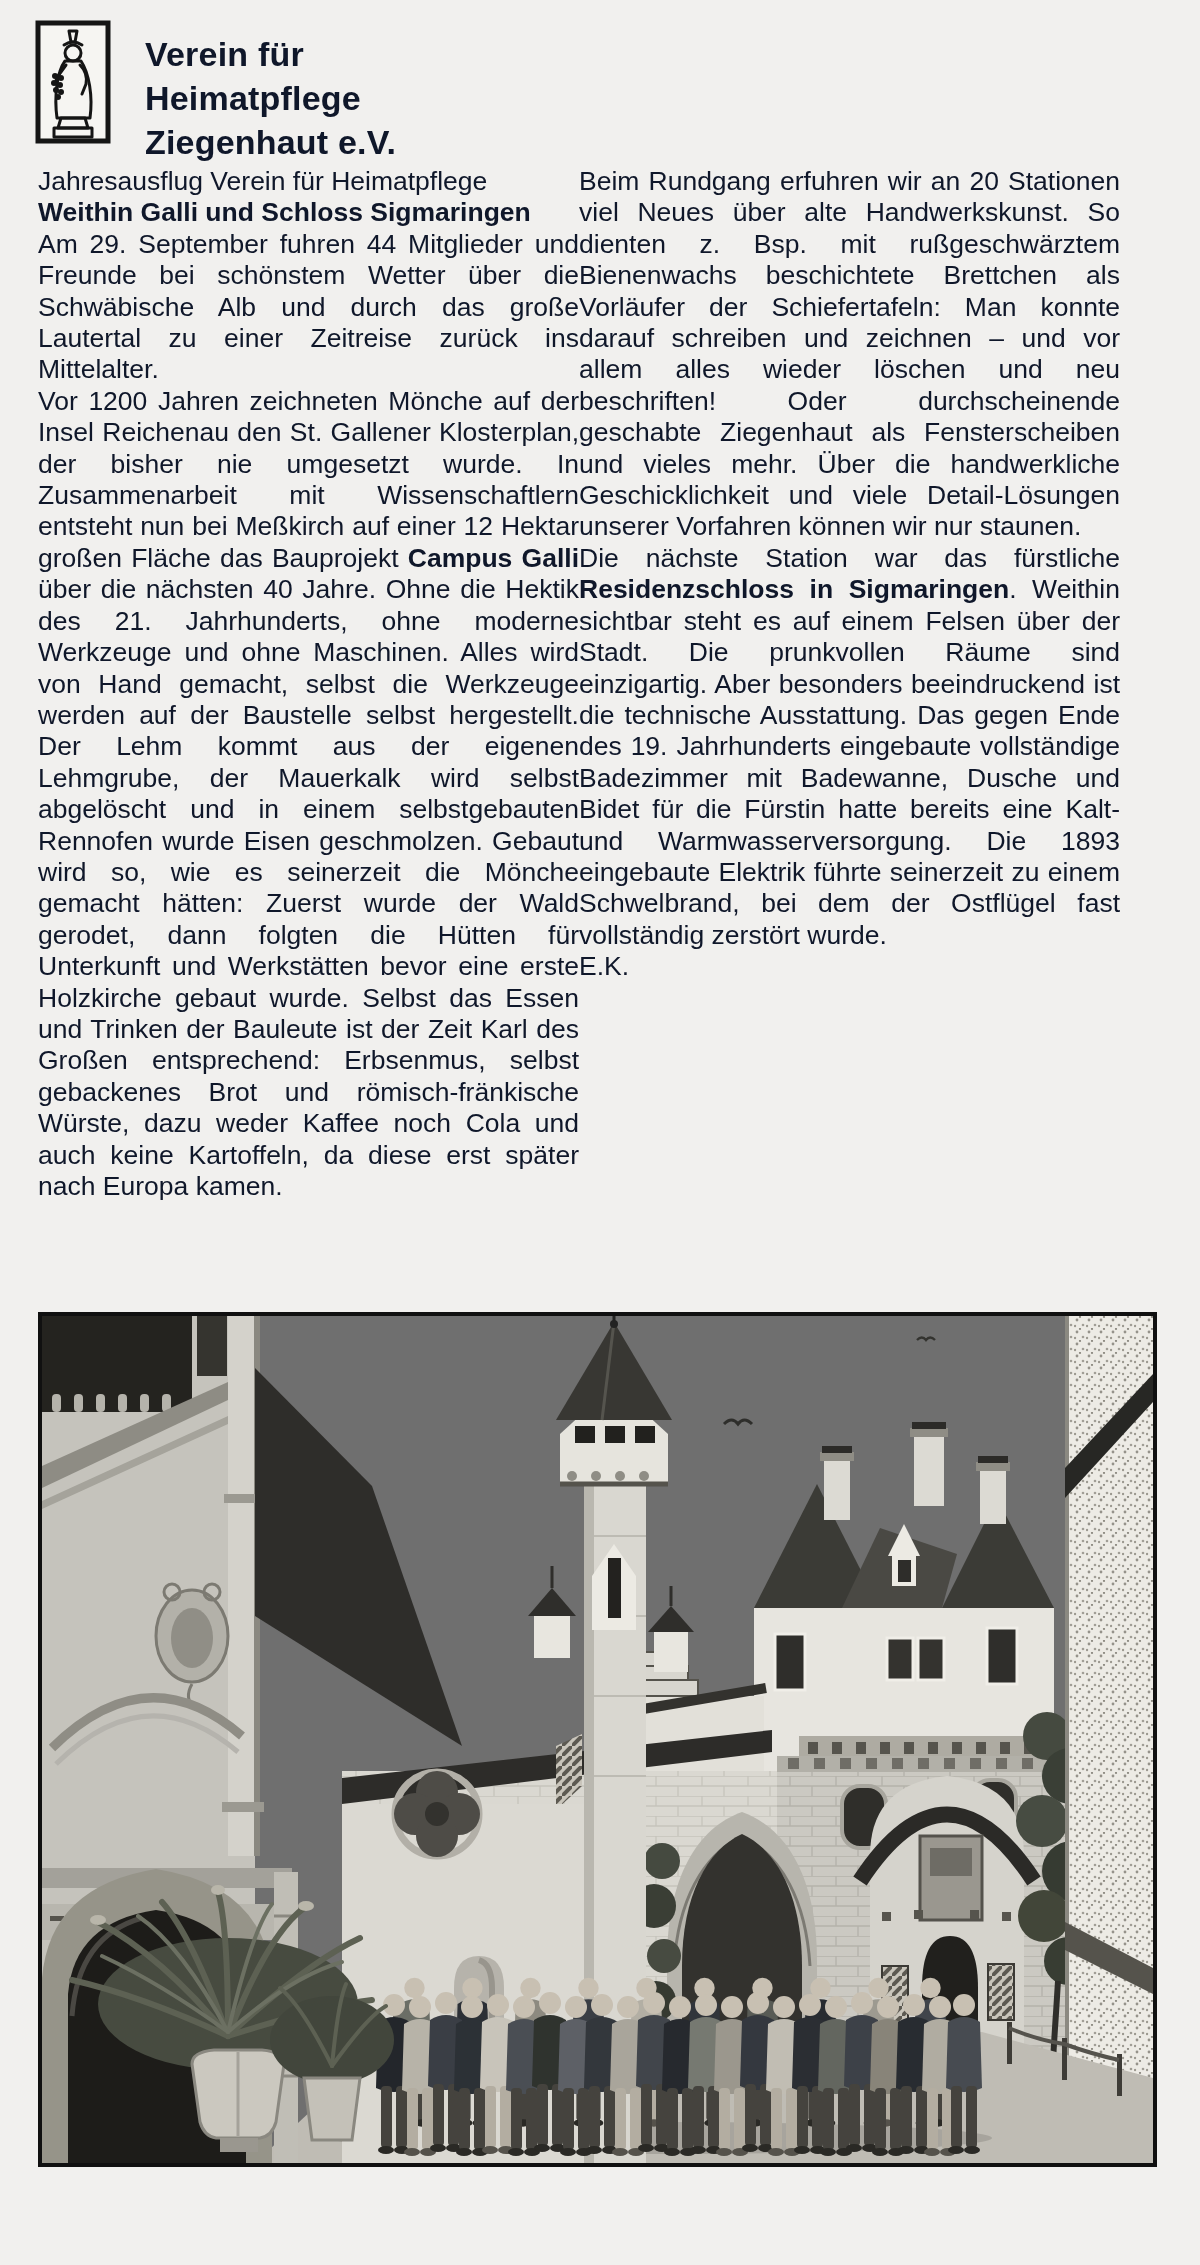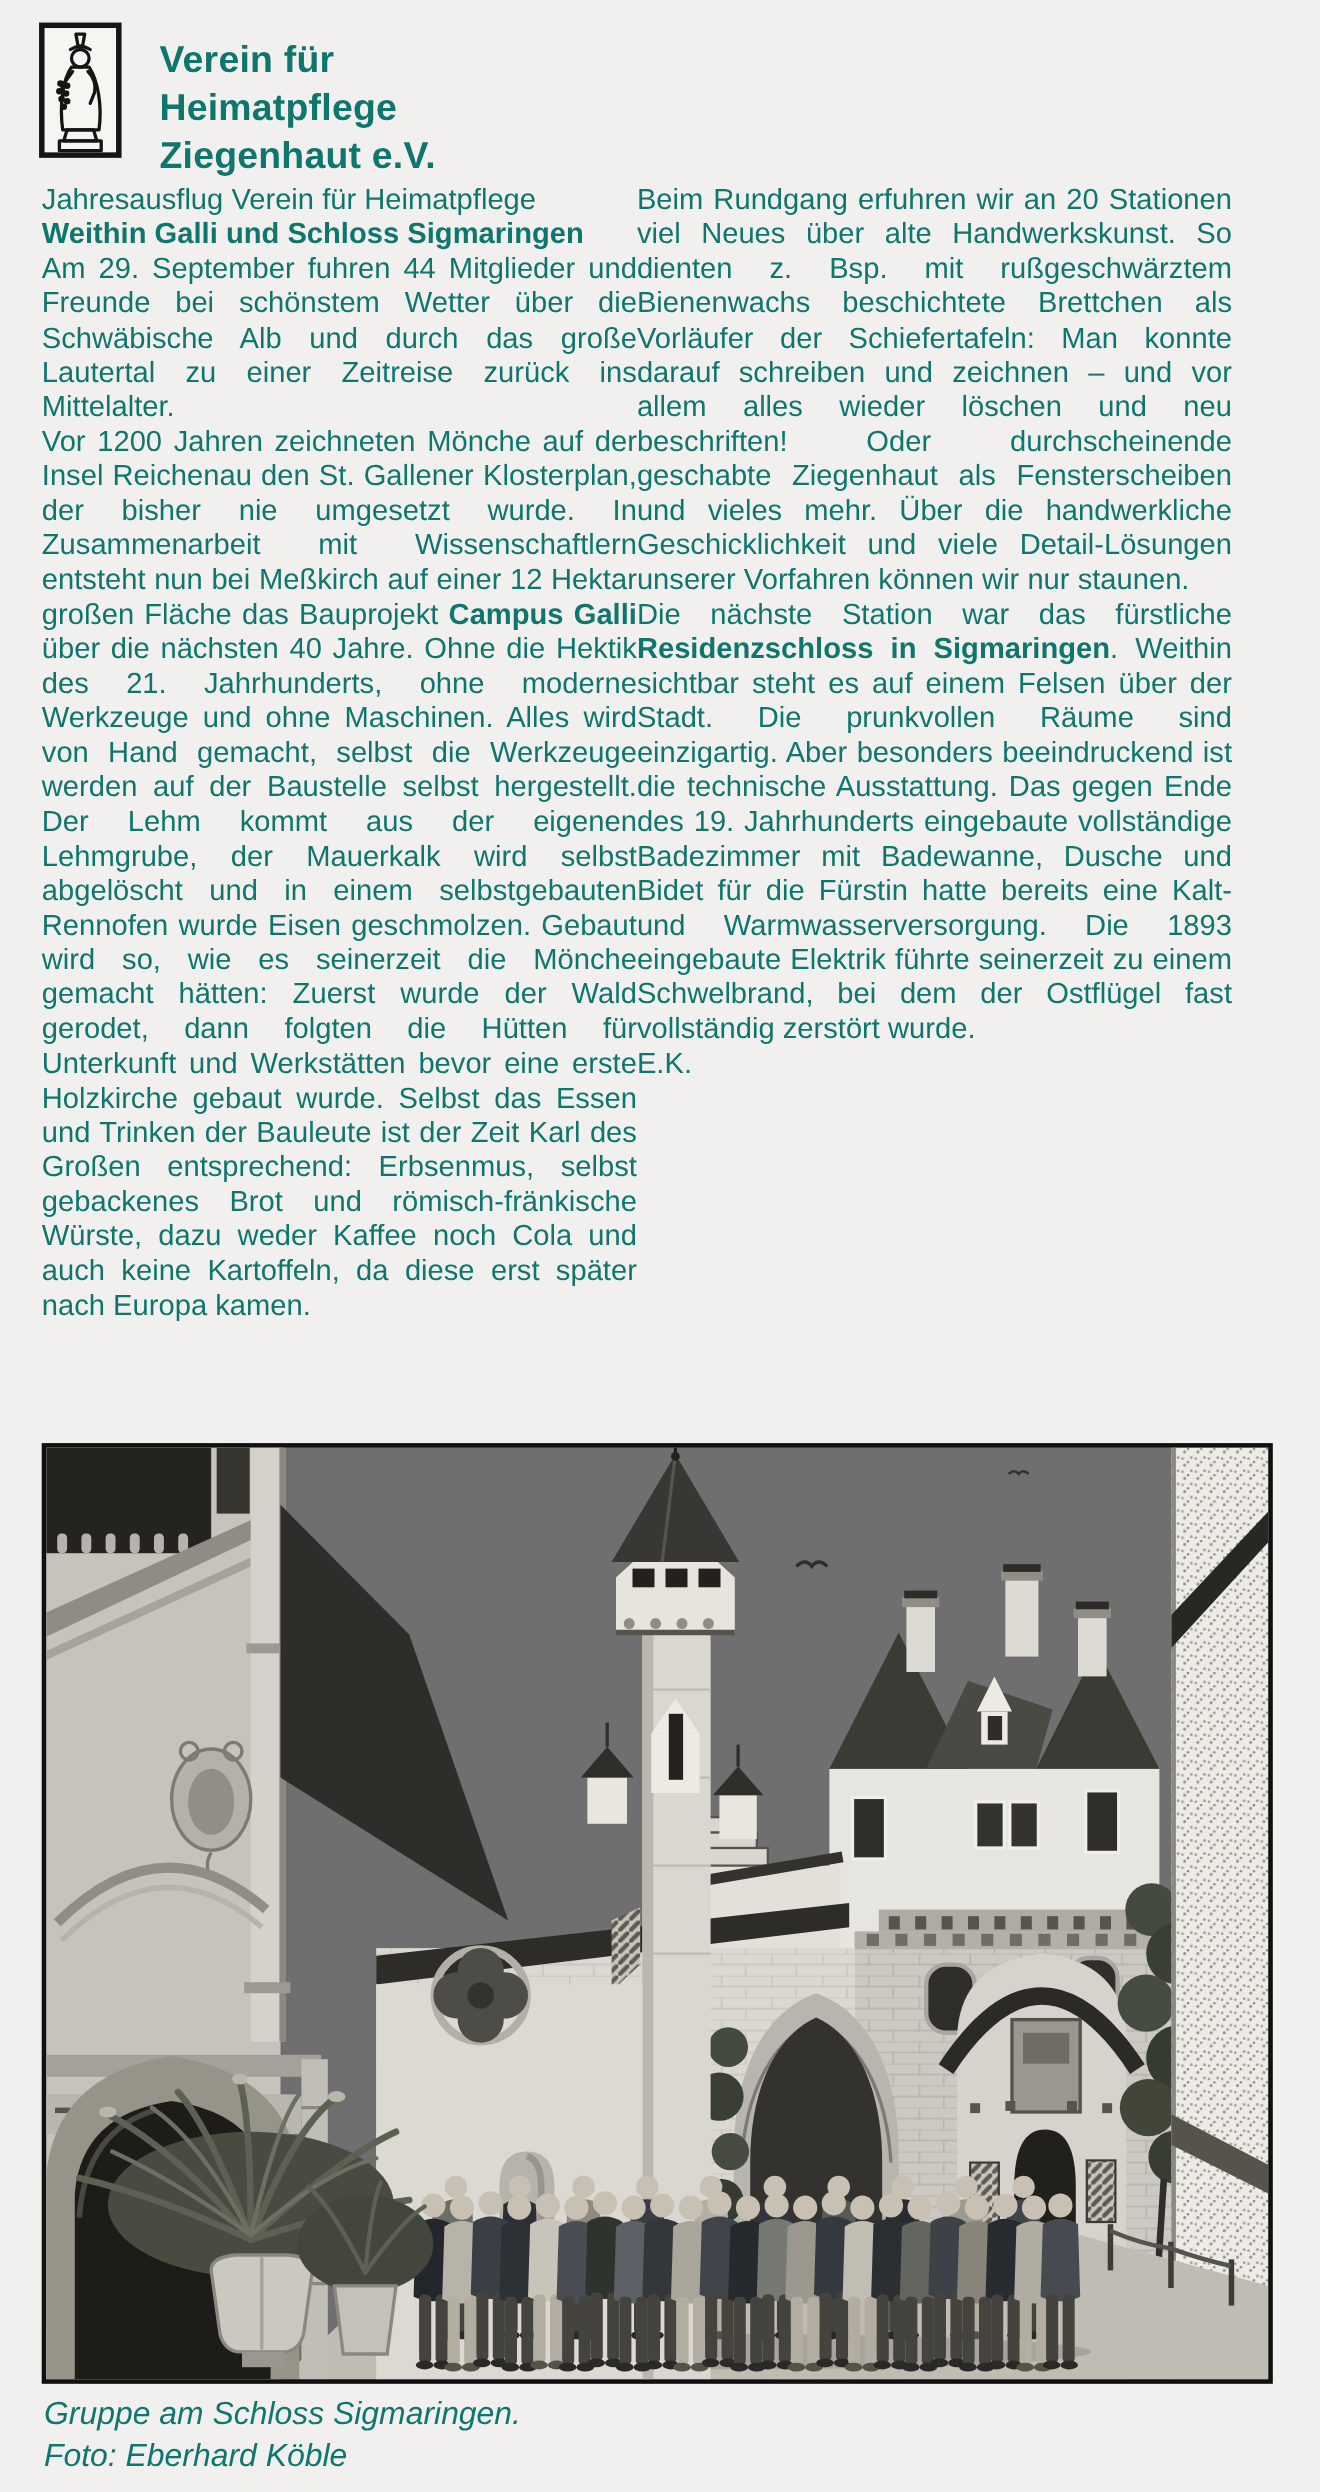--- a/index.html
+++ b/index.html
@@ -1,18 +1,18 @@
 <!DOCTYPE html>
 <html lang="de"><head>
 <meta charset="utf-8">
 <style>
   html,body { margin:0; padding:0; background:#f1f0ee; }
   .page {
     position:relative; width:1200px; height:2265px; background:#f1f0ee;
-    font-family:"Liberation Sans","DejaVu Sans",sans-serif; color:#0f766e; overflow:hidden;
+    font-family:"Liberation Sans","DejaVu Sans",sans-serif; color:#0f172a; overflow:hidden;
   }
   .header { position:absolute; left:35px; top:20px; display:flex; gap:34px; }
   .logo-box { width:76px; height:124px; flex:0 0 auto; }
   .masthead { font-size:34px; line-height:44px; font-weight:bold; margin-top:12px; letter-spacing:.2px; }
   .columns { position:absolute; left:38px; top:166px; width:1128px; display:flex; }
   .col { width:541px; font-size:26.5px; line-height:31.4px; text-align:justify; }
   .col p { margin:0; }
   .gap { margin-top:7px; }
   .headline { font-weight:bold; }
   .sig { margin-top:9px; padding-right:10px; }
@@ -415,18 +415,14 @@
         <g stroke="#5d6153" stroke-width="4" fill="none" stroke-linecap="round">
           <path d="M290,750 Q260,690 238,672"></path>
             <path d="M290,750 Q296,686 304,668"></path>
           <path d="M290,750 Q326,700 344,690"></path>
         </g>
         <path d="M262,762 L318,762 L310,824 L270,824 Z" fill="#c4c1b8" stroke="#8a8880" stroke-width="3"></path>
       </g>
     </svg>
   </div>
 
-  <div class="caption">
-    <div>Gruppe am Schloss Sigmaringen.</div>
-    <div>Foto: Eberhard Köble</div>
-  </div>
 
 </div>
 
 </body></html>

